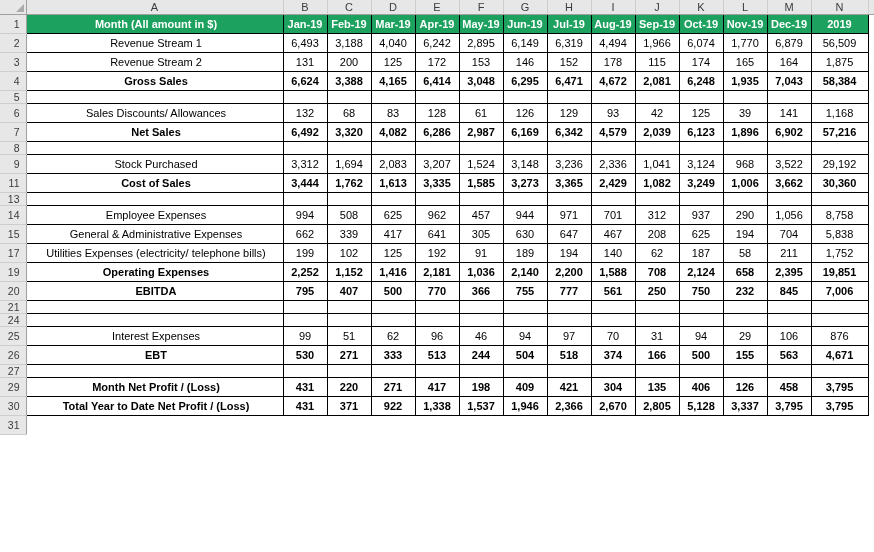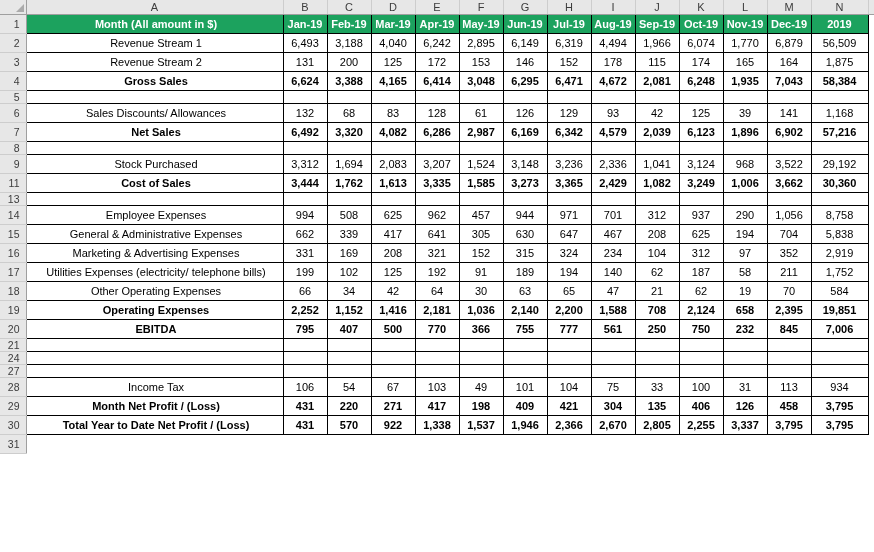--- a/index.html
+++ b/index.html
@@ -306,74 +306,38 @@
           <td class="val">647</td>
           <td class="val">467</td>
           <td class="val">208</td>
           <td class="val">625</td>
           <td class="val">194</td>
           <td class="val">704</td>
           <td class="val">5,838</td>
           <td class="sliver"></td>
         </tr>
         <tr class="r-normal">
-          <td class="gutter">16</td>
-          <td class="label">Marketing &amp; Advertising Expenses</td>
-          <td class="val">331</td>
-          <td class="val">169</td>
-          <td class="val">208</td>
-          <td class="val">321</td>
-          <td class="val">152</td>
-          <td class="val">315</td>
-          <td class="val">324</td>
-          <td class="val">234</td>
-          <td class="val">104</td>
-          <td class="val">312</td>
-          <td class="val">97</td>
-          <td class="val">352</td>
-          <td class="val">2,919</td>
-          <td class="sliver"></td>
-        </tr>
-        <tr class="r-normal">
           <td class="gutter">17</td>
           <td class="label">Utilities Expenses (electricity/ telephone bills)</td>
           <td class="val">199</td>
           <td class="val">102</td>
           <td class="val">125</td>
           <td class="val">192</td>
           <td class="val">91</td>
           <td class="val">189</td>
           <td class="val">194</td>
           <td class="val">140</td>
           <td class="val">62</td>
           <td class="val">187</td>
           <td class="val">58</td>
           <td class="val">211</td>
           <td class="val">1,752</td>
           <td class="sliver"></td>
         </tr>
         <tr class="r-normal">
-          <td class="gutter">18</td>
-          <td class="label">Other Operating Expenses</td>
-          <td class="val">66</td>
-          <td class="val">34</td>
-          <td class="val">42</td>
-          <td class="val">64</td>
-          <td class="val">30</td>
-          <td class="val">63</td>
-          <td class="val">65</td>
-          <td class="val">47</td>
-          <td class="val">21</td>
-          <td class="val">62</td>
-          <td class="val">19</td>
-          <td class="val">70</td>
-          <td class="val">584</td>
-          <td class="sliver"></td>
-        </tr>
-        <tr class="r-normal">
           <td class="gutter">19</td>
           <td class="label bold">Operating Expenses</td>
           <td class="val bold">2,252</td>
           <td class="val bold">1,152</td>
           <td class="val bold">1,416</td>
           <td class="val bold">2,181</td>
           <td class="val bold">1,036</td>
           <td class="val bold">2,140</td>
           <td class="val bold">2,200</td>
           <td class="val bold">1,588</td>
@@ -431,54 +395,72 @@
           <td class="val"></td>
           <td class="val"></td>
           <td class="val"></td>
           <td class="val"></td>
           <td class="val"></td>
           <td class="val"></td>
           <td class="val"></td>
           <td class="val"></td>
           <td class="sliver"></td>
         </tr>
+        <tr class="r-normal">
+          <td class="gutter">25</td>
+          <td class="label">Interest Expenses</td>
+          <td class="val">99</td>
+          <td class="val">51</td>
+          <td class="val">62</td>
+          <td class="val">96</td>
+          <td class="val">46</td>
+          <td class="val">94</td>
+          <td class="val">97</td>
+          <td class="val">70</td>
+          <td class="val">31</td>
+          <td class="val">94</td>
+          <td class="val">29</td>
+          <td class="val">106</td>
+          <td class="val">876</td>
+          <td class="sliver"></td>
+        </tr>
+        <tr class="r-normal">
+          <td class="gutter">26</td>
+          <td class="label bold">EBT</td>
+          <td class="val bold">530</td>
+          <td class="val bold">271</td>
+          <td class="val bold">333</td>
+          <td class="val bold">513</td>
+          <td class="val bold">244</td>
+          <td class="val bold">504</td>
+          <td class="val bold">518</td>
+          <td class="val bold">374</td>
+          <td class="val bold">166</td>
+          <td class="val bold">500</td>
+          <td class="val bold">155</td>
+          <td class="val bold">563</td>
+          <td class="val bold">4,671</td>
+          <td class="sliver"></td>
+        </tr>
         <tr class="r-short">
           <td class="gutter">27</td>
           <td class="label"></td>
           <td class="val"></td>
           <td class="val"></td>
           <td class="val"></td>
           <td class="val"></td>
           <td class="val"></td>
           <td class="val"></td>
           <td class="val"></td>
           <td class="val"></td>
           <td class="val"></td>
           <td class="val"></td>
           <td class="val"></td>
           <td class="val"></td>
           <td class="val"></td>
-          <td class="sliver"></td>
-        </tr>
-        <tr class="r-normal">
-          <td class="gutter">28</td>
-          <td class="label">Income Tax</td>
-          <td class="val">106</td>
-          <td class="val">54</td>
-          <td class="val">67</td>
-          <td class="val">103</td>
-          <td class="val">49</td>
-          <td class="val">101</td>
-          <td class="val">104</td>
-          <td class="val">75</td>
-          <td class="val">33</td>
-          <td class="val">100</td>
-          <td class="val">31</td>
-          <td class="val">113</td>
-          <td class="val">934</td>
           <td class="sliver"></td>
         </tr>
         <tr class="r-normal">
           <td class="gutter">29</td>
           <td class="label bold">Month Net Profit / (Loss)</td>
           <td class="val bold">431</td>
           <td class="val bold">220</td>
           <td class="val bold">271</td>
           <td class="val bold">417</td>
           <td class="val bold">198</td>
@@ -489,29 +471,29 @@
           <td class="val bold">406</td>
           <td class="val bold">126</td>
           <td class="val bold">458</td>
           <td class="val bold">3,795</td>
           <td class="sliver"></td>
         </tr>
         <tr class="r-normal">
           <td class="gutter">30</td>
           <td class="label bold">Total Year to Date Net Profit / (Loss)</td>
           <td class="val bold">431</td>
-          <td class="val bold">570</td>
+          <td class="val bold">371</td>
           <td class="val bold">922</td>
           <td class="val bold">1,338</td>
           <td class="val bold">1,537</td>
           <td class="val bold">1,946</td>
           <td class="val bold">2,366</td>
           <td class="val bold">2,670</td>
           <td class="val bold">2,805</td>
-          <td class="val bold">2,255</td>
+          <td class="val bold">5,128</td>
           <td class="val bold">3,337</td>
           <td class="val bold">3,795</td>
           <td class="val bold">3,795</td>
           <td class="sliver"></td>
         </tr>
         <tr class="r-normal">
           <td class="gutter">31</td>
           <td class="outside" colspan="15"></td>
         </tr>
       </tbody>

